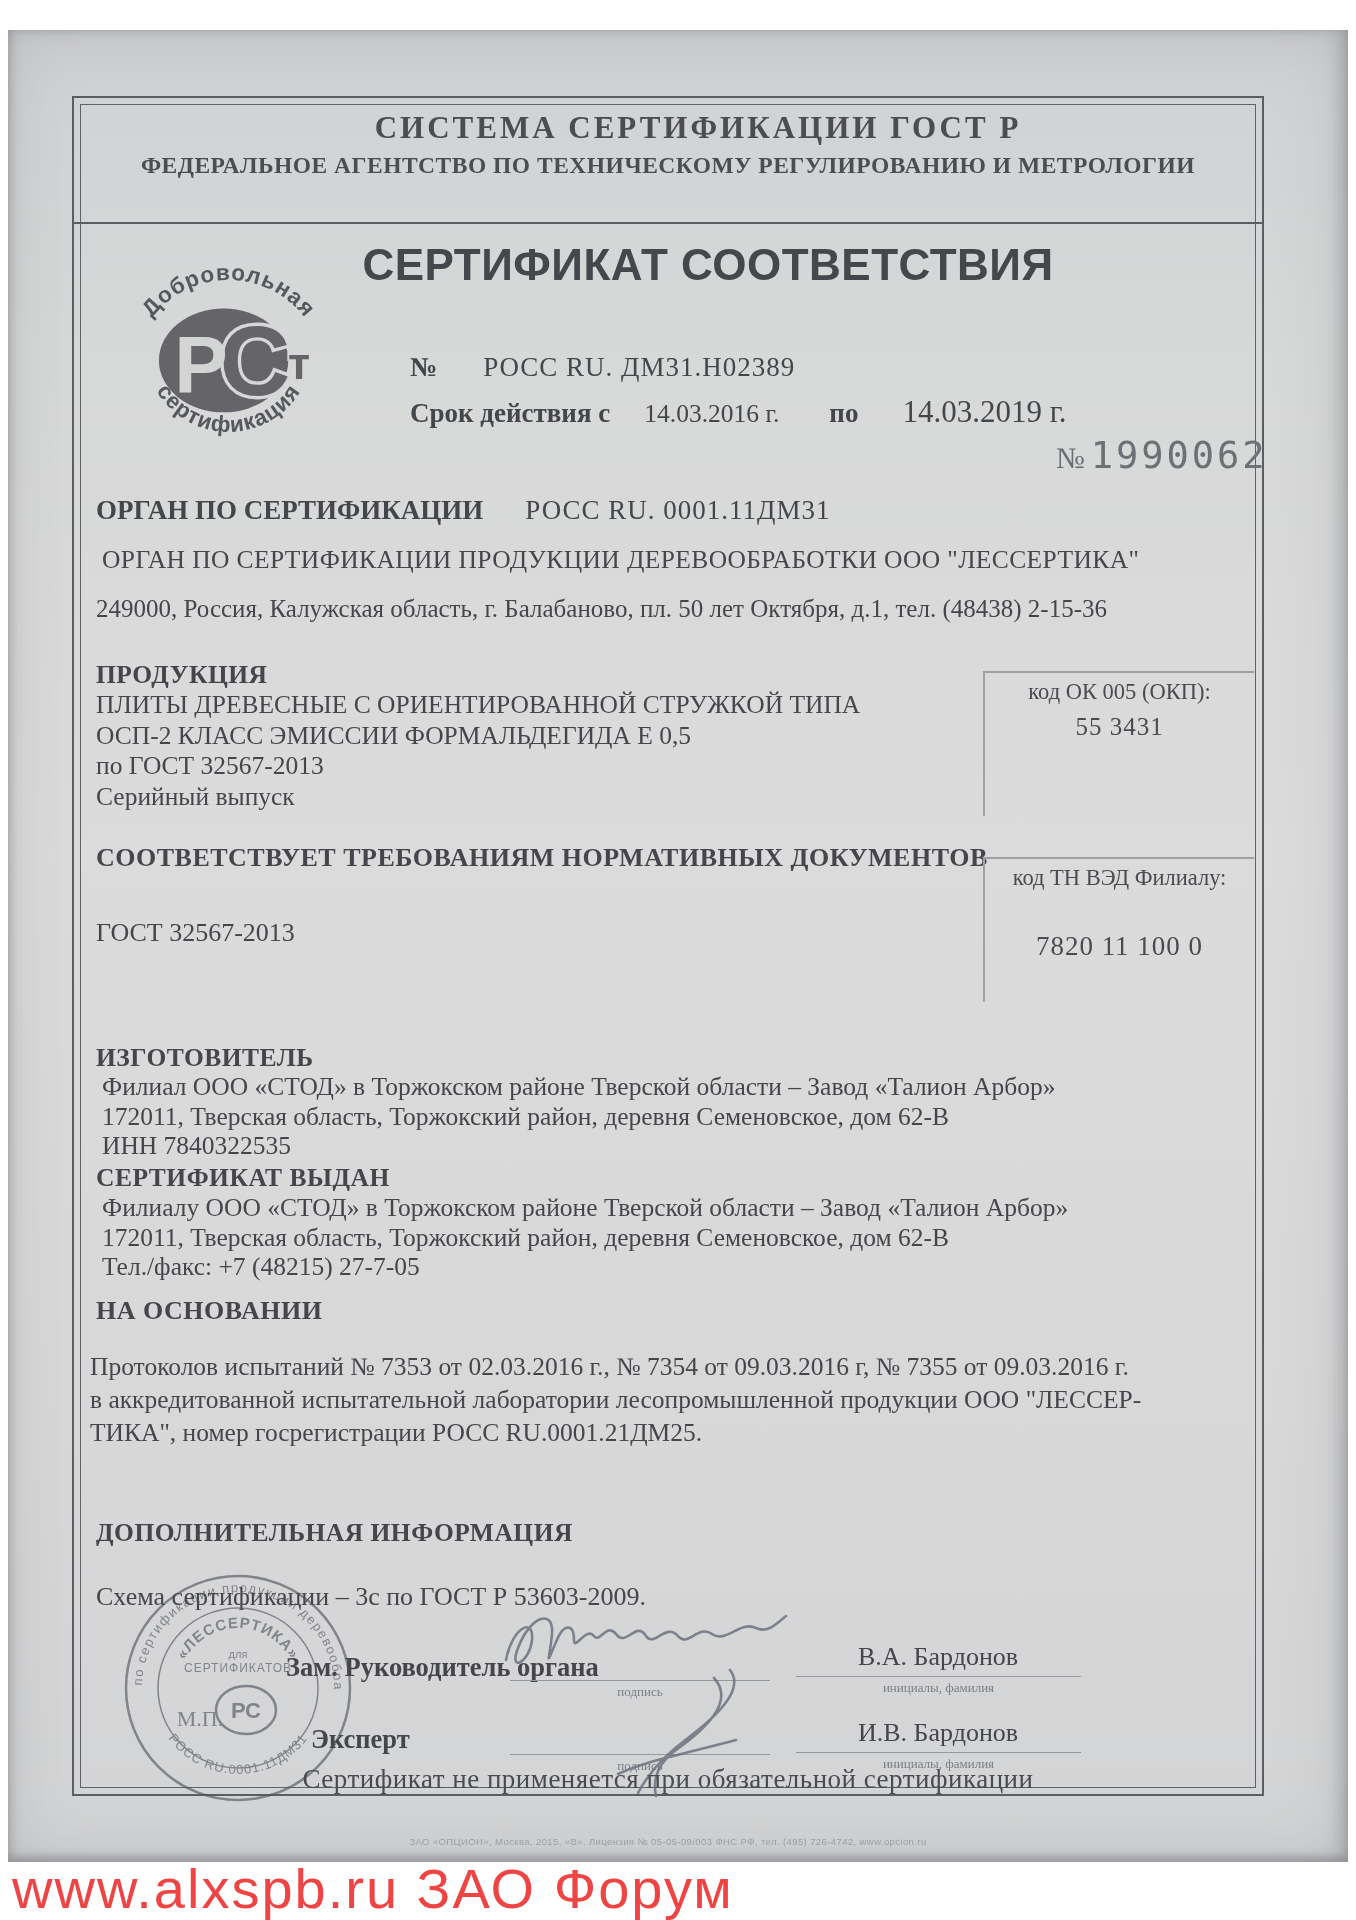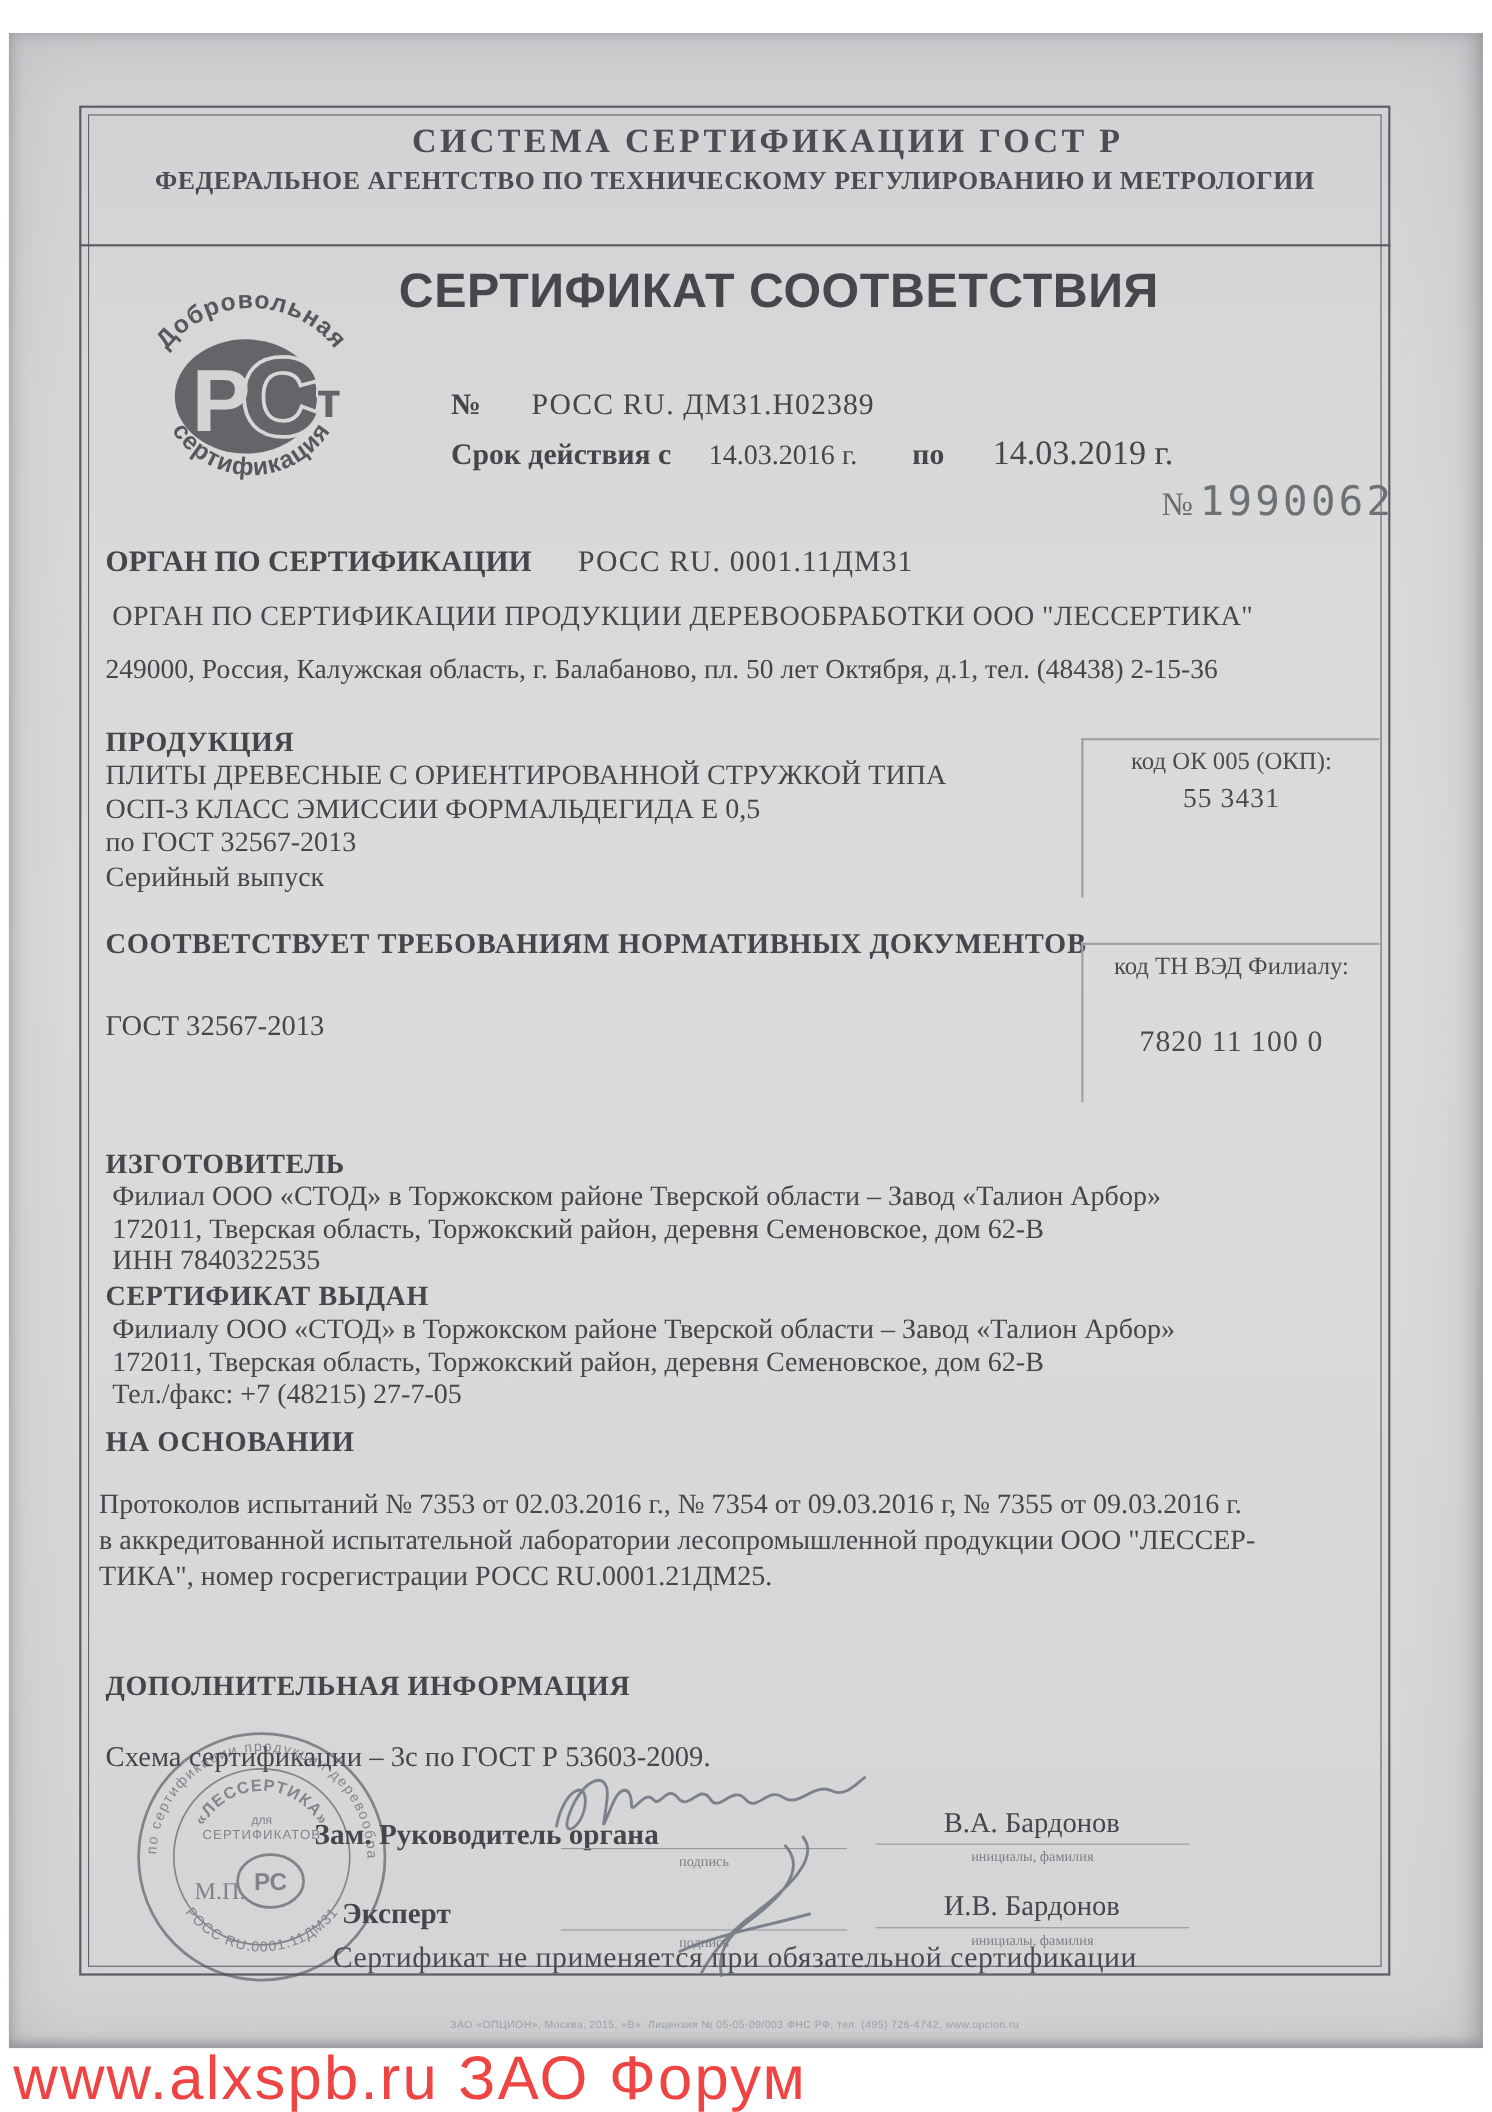--- a/index.html
+++ b/index.html
@@ -95,21 +95,21 @@
 
     <div class="abs row org-row ink">
       <span class="b">ОРГАН ПО СЕРТИФИКАЦИИ</span><span class="val">РОСС RU. 0001.11ДМ31</span>
     </div>
     <div class="abs org-name ink">ОРГАН ПО СЕРТИФИКАЦИИ ПРОДУКЦИИ ДЕРЕВООБРАБОТКИ  ООО  "ЛЕССЕРТИКА"</div>
     <div class="abs org-addr ink">249000, Россия, Калужская область, г. Балабаново, пл. 50 лет Октября, д.1, тел. (48438) 2-15-36</div>
 
     <div class="abs sec-label ink" style="left:88px;top:630px;">ПРОДУКЦИЯ</div>
     <div class="abs lines ink" style="left:88px;top:660px;width:880px;">
       <div>ПЛИТЫ ДРЕВЕСНЫЕ С ОРИЕНТИРОВАННОЙ СТРУЖКОЙ ТИПА</div>
-      <div>ОСП-3 КЛАСС ЭМИССИИ ФОРМАЛЬДЕГИДА Е 0,5</div>
+      <div>ОСП-2 КЛАСС ЭМИССИИ ФОРМАЛЬДЕГИДА Е 0,5</div>
       <div>по ГОСТ 32567-2013</div>
       <div>Серийный  выпуск</div>
     </div>
     <div class="abs code-box" style="left:975px;top:641px;width:271px;height:145px;">
       <div class="lbl">код ОК 005 (ОКП):</div>
       <div class="code">55 3431</div>
     </div>
 
     <div class="abs sec-label ink" style="left:88px;top:813px;font-size:26px;">СООТВЕТСТВУЕТ ТРЕБОВАНИЯМ НОРМАТИВНЫХ ДОКУМЕНТОВ</div>
     <div class="abs code-box" style="left:975px;top:827px;width:271px;height:145px;">

